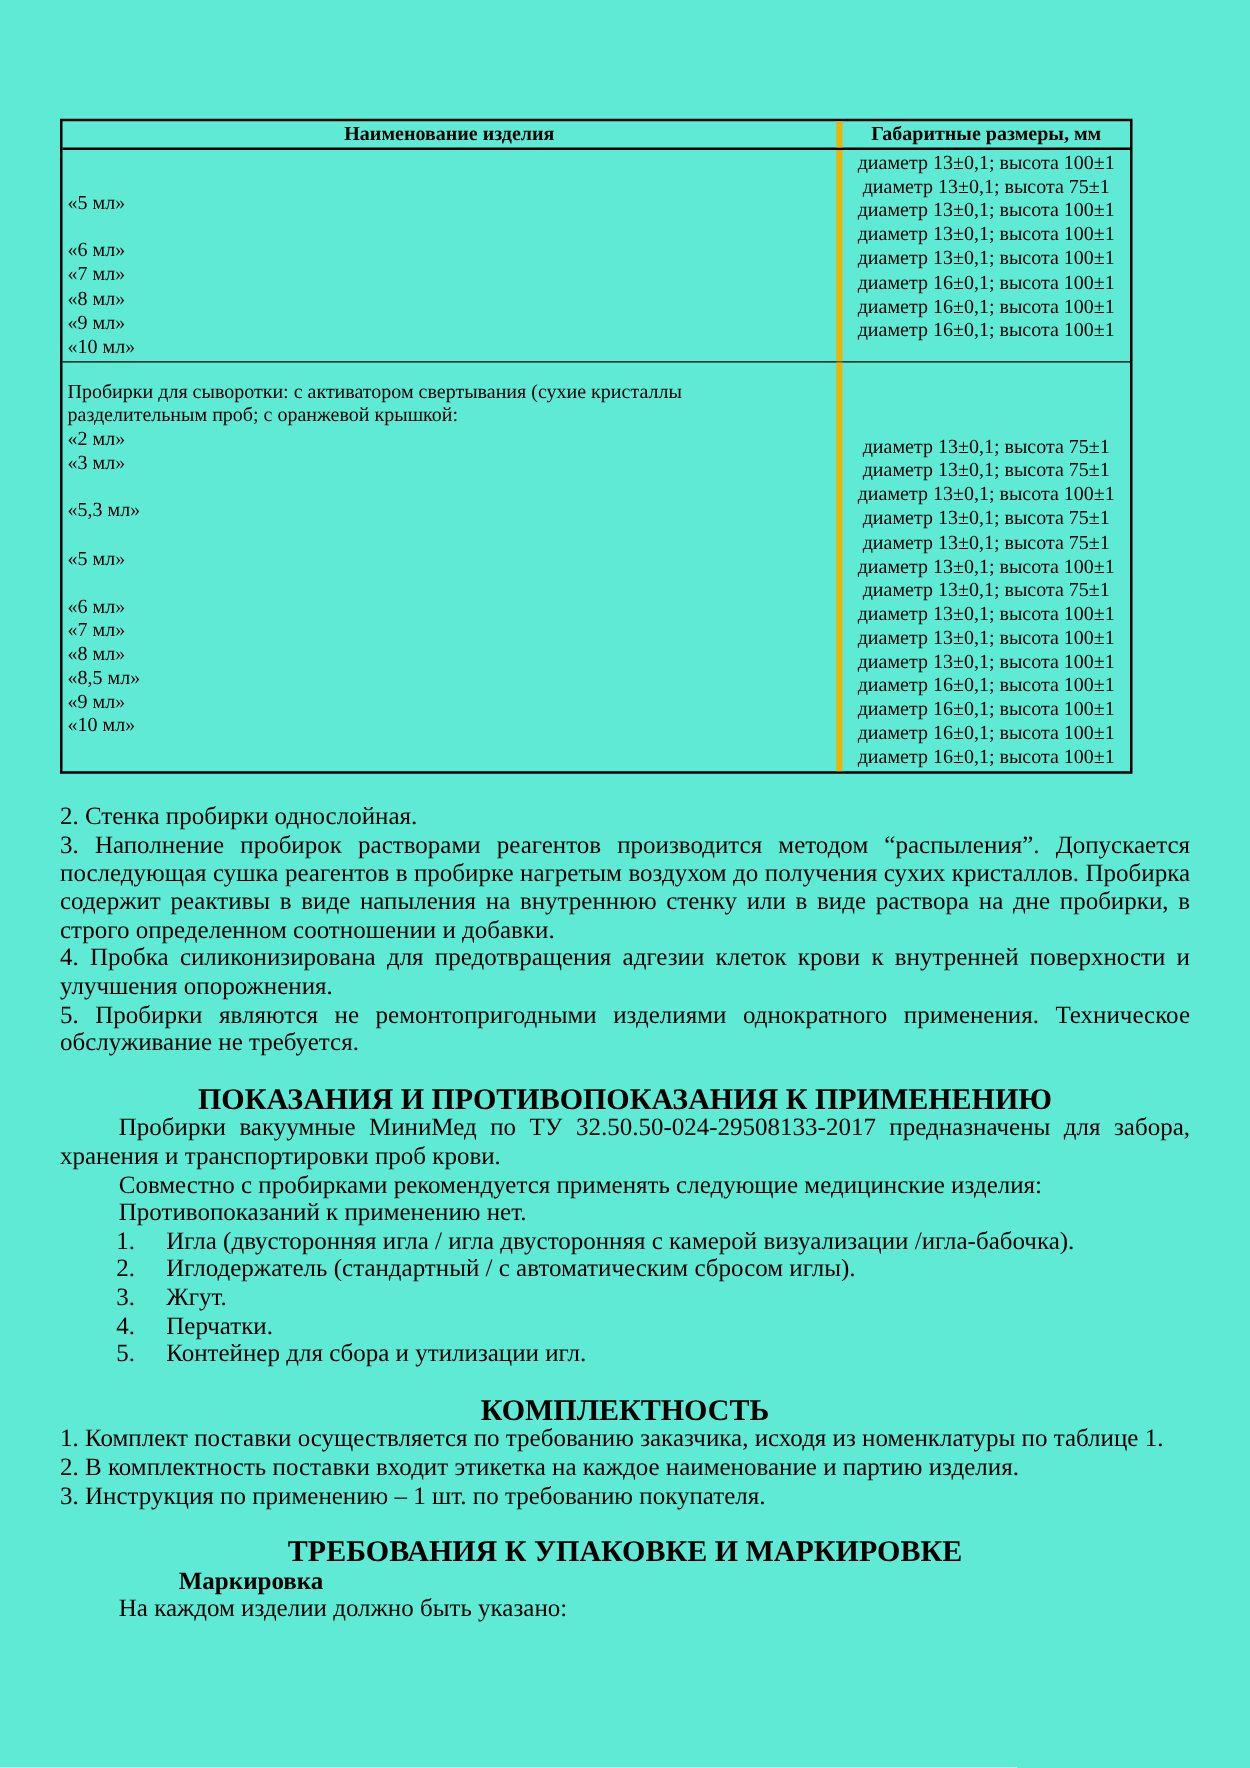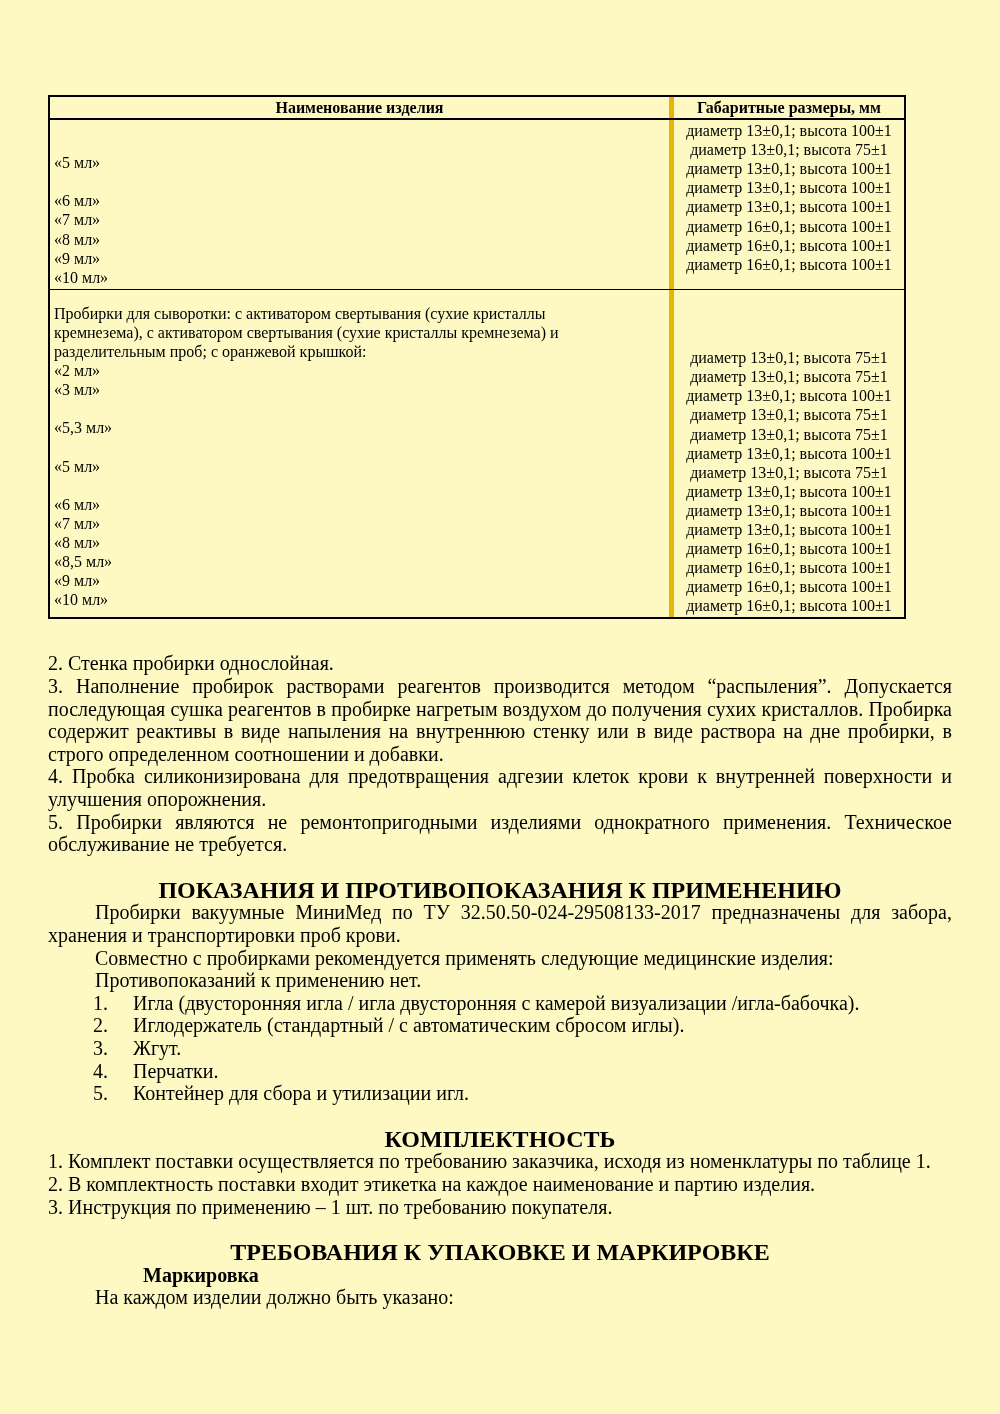--- a/index.html
+++ b/index.html
@@ -1,21 +1,21 @@
 <!DOCTYPE html>
 <html lang="ru"><head>
 <meta charset="utf-8">
 <style>
   html, body { margin: 0; padding: 0; background: #ffffff; }
   .page {
     position: relative;
     width: 1000px;
     height: 1414px;
     box-sizing: border-box;
-    background: #fef9c3;
+    background: #5eead4;
     color: #000000;
     font-family: "Liberation Serif", "DejaVu Serif", serif;
     padding: 95px 48px 0 48px;
     overflow: hidden;
   }
 
   
   .spec-table {
     width: 858px;
     box-sizing: border-box;
@@ -33,21 +33,21 @@
     padding: 1px 2px 2px 2px;
   }
   .t-head { border-bottom: 2px solid #000; }
   .t-head .t-cell { font-weight: bold; text-align: center; padding: 1px 2px; }
   .t-sec1 { border-bottom: 1px solid #000; }
   .tline { min-height: 19.1px; white-space: nowrap; }
   .t-size-offset { padding-top: 58.3px; }
 
   
   .body-text {
-    margin-top: 33px;
+    margin-top: 23px;
     width: 904px;
     font-size: 20px;
     line-height: 22.6px;
   }
   .para { text-align: justify; margin: 0; }
   .indent { text-indent: 47px; }
   .heading {
     font-weight: bold;
     text-align: center;
     font-size: 24px;
@@ -90,21 +90,20 @@
           <div class="tline sline">диаметр 16±0,1; высота 100±1</div>
           <div class="tline sline">диаметр 16±0,1; высота 100±1</div>
           <div class="tline sline">диаметр 16±0,1; высота 100±1</div>
         </div>
     </div>
 
     <div class="t-row t-sec2">
       <div class="t-cell t-name">
         <div>
             <div class="tline iline">Пробирки для сыворотки: с активатором свертывания (сухие кристаллы</div>
-            <div class="tline iline">кремнезема), с активатором свертывания (сухие кристаллы кремнезема) и</div>
             <div class="tline iline">разделительным проб; с оранжевой крышкой:</div>
           </div>
         <div>
             <div class="tline nline">«2 мл»</div>
             <div class="tline nline">«3 мл»</div>
             <div class="tline nline"></div>
             <div class="tline nline">«5,3 мл»</div>
             <div class="tline nline"></div>
             <div class="tline nline">«5 мл»</div>
             <div class="tline nline"></div>

